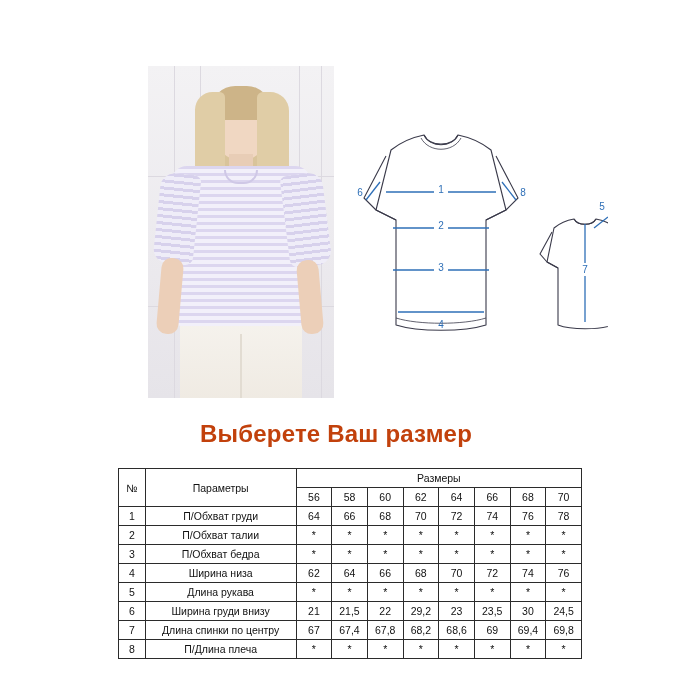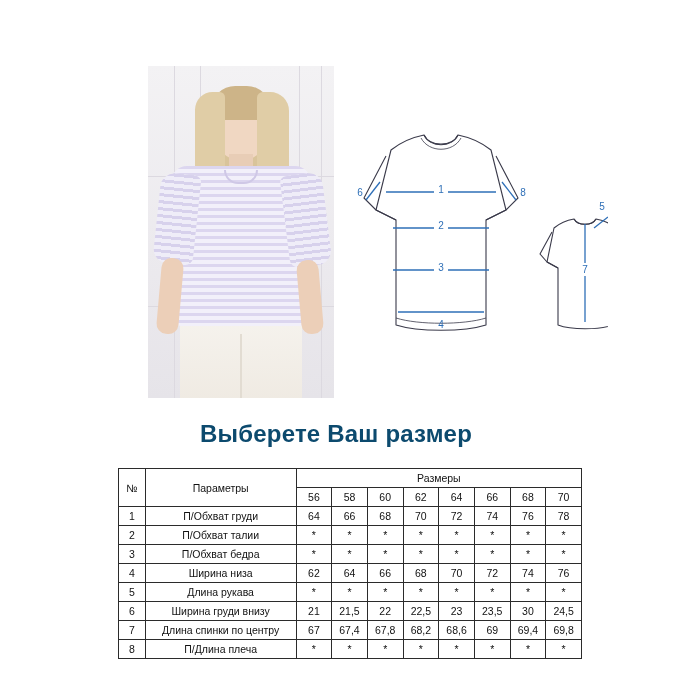--- a/index.html
+++ b/index.html
@@ -232,21 +232,21 @@
 
   
   .heading {
     position: absolute;
     top: 420px;
     left: 0;
     width: 672px;
     text-align: center;
     font-size: 24px;
     font-weight: bold;
-    color: #0c4a6e;
+    color: #c2410c;
     letter-spacing: 0.2px;
   }
 
   
   .table-wrap {
     position: absolute;
     top: 468px;
     left: 118px;
     width: 464px;
   }
@@ -449,21 +449,21 @@
         <td class="val">*</td>
         <td class="val">*</td>
         <td class="val">*</td>
       </tr>
       <tr>
         <td class="num-cell">6</td>
         <td class="param-cell">Ширина груди внизу</td>
         <td class="val">21</td>
         <td class="val">21,5</td>
         <td class="val">22</td>
-        <td class="val">22,5</td>
+        <td class="val">29,2</td>
         <td class="val">23</td>
         <td class="val">23,5</td>
         <td class="val">30</td>
         <td class="val">24,5</td>
       </tr>
       <tr>
         <td class="num-cell">7</td>
         <td class="param-cell">Длина спинки по центру</td>
         <td class="val">67</td>
         <td class="val">67,4</td>

